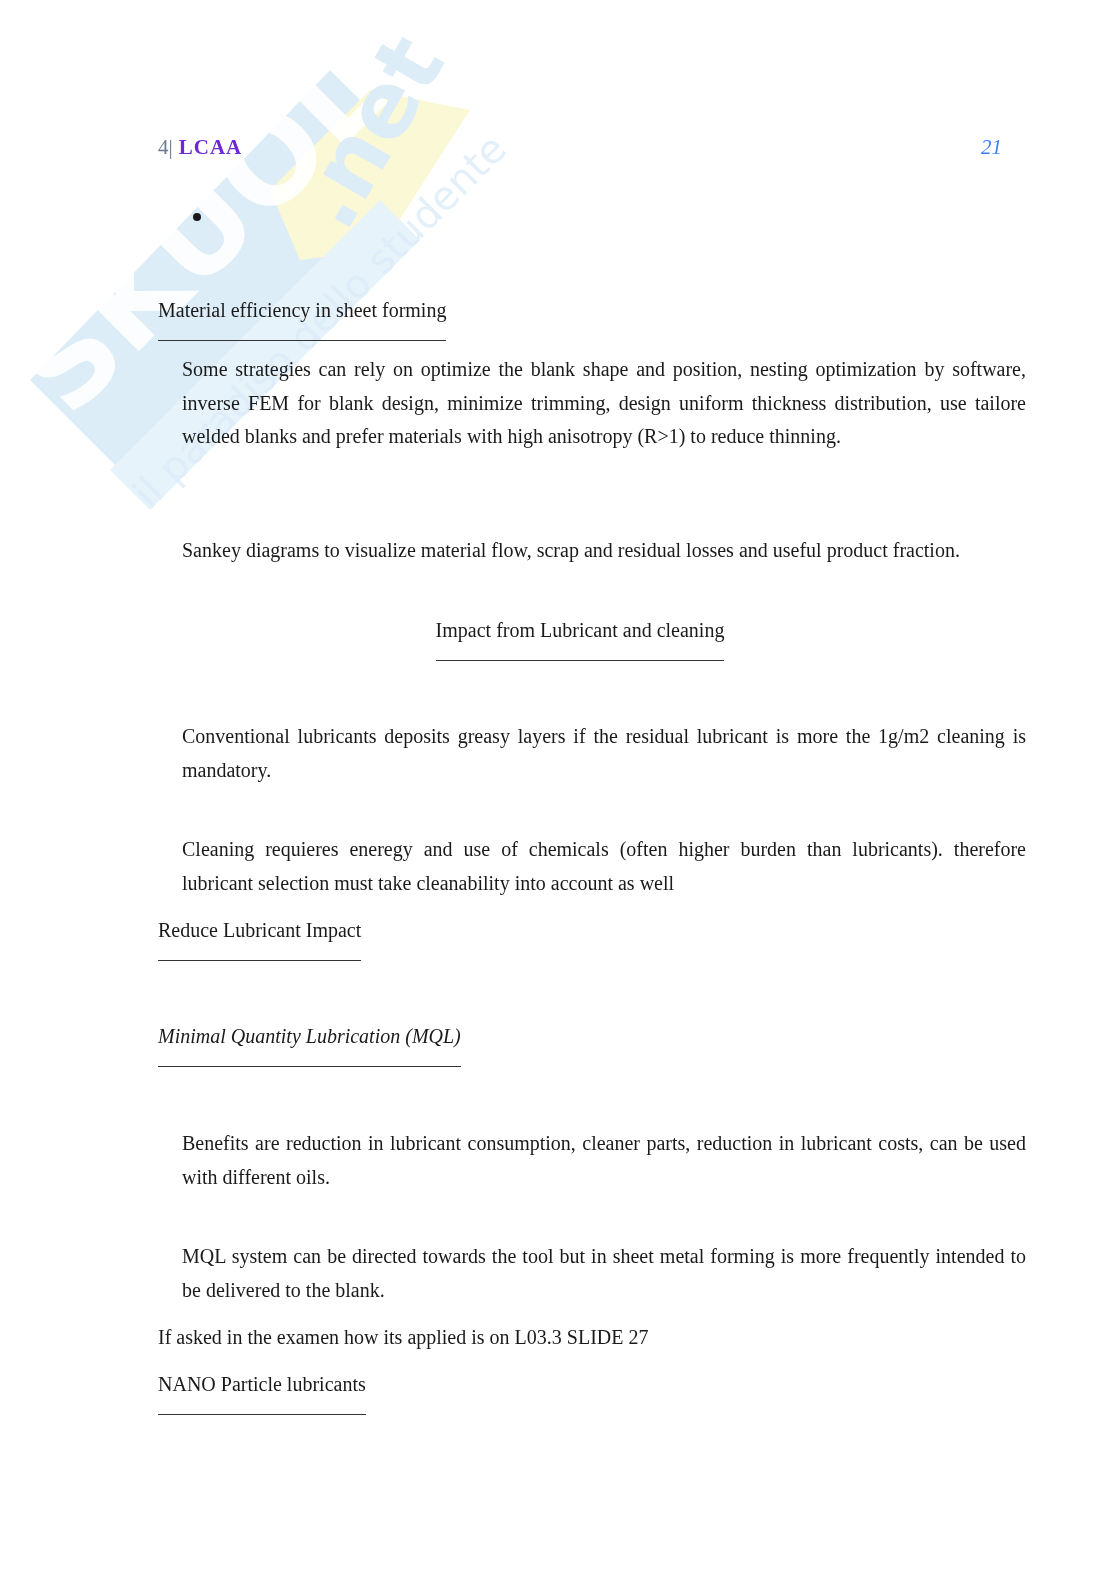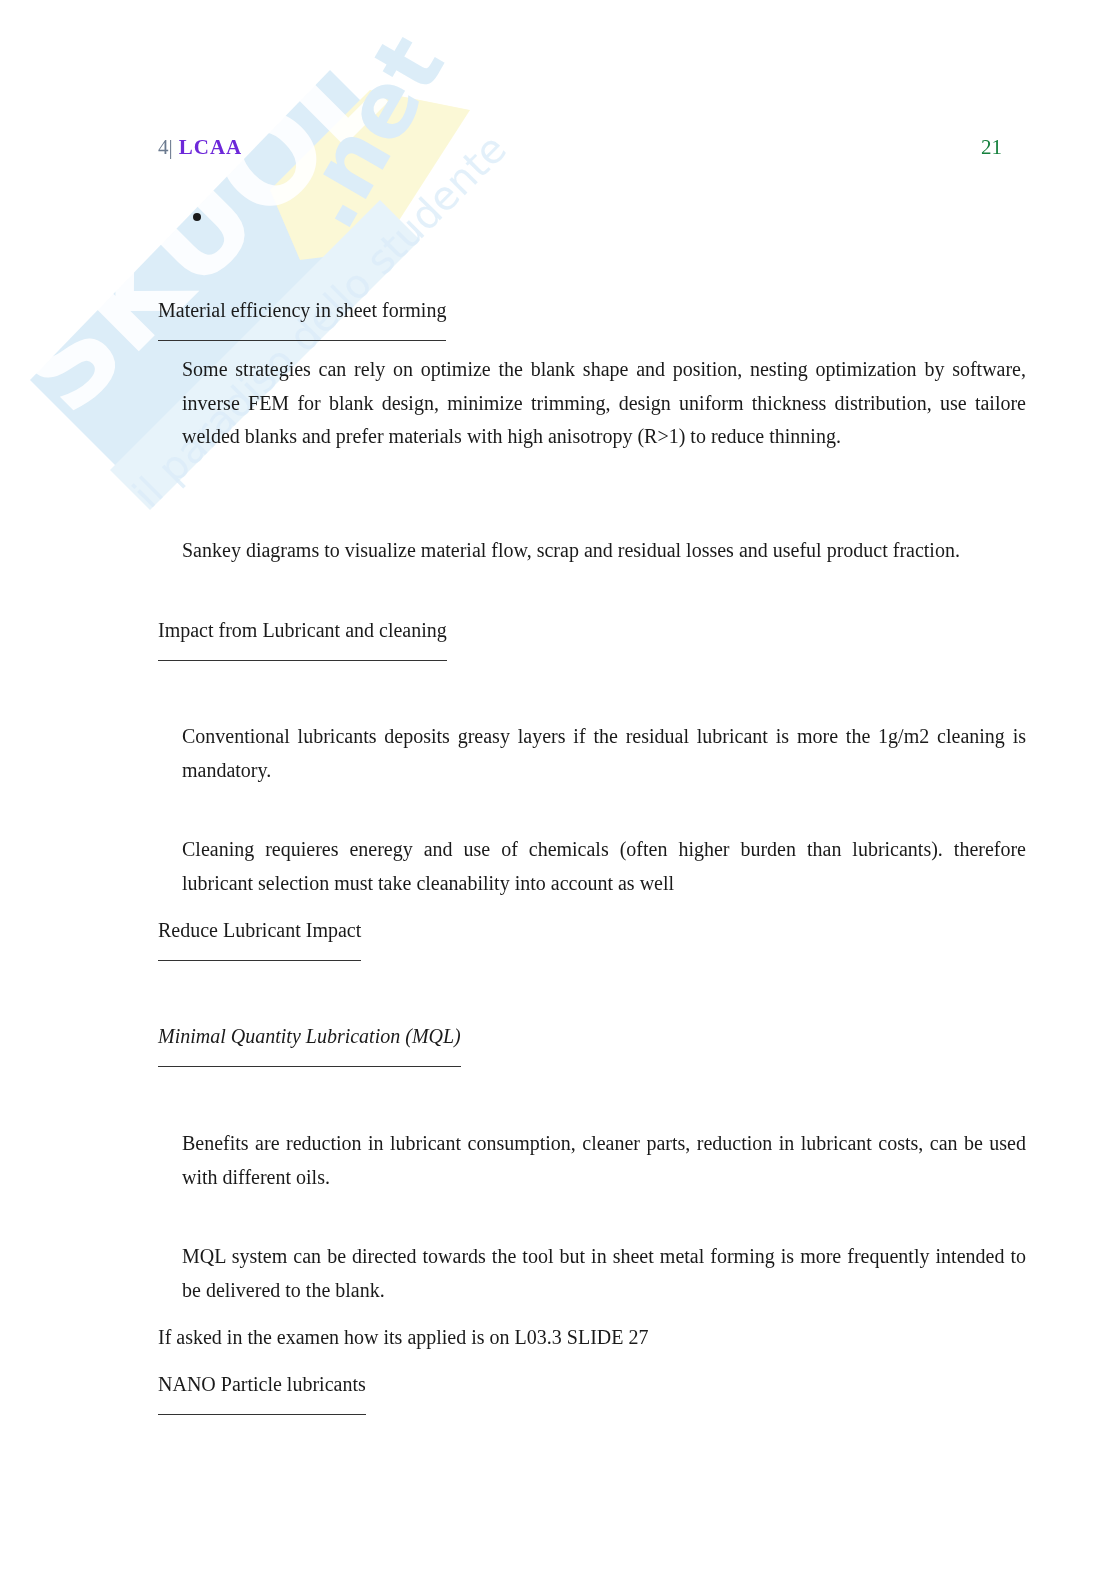--- a/index.html
+++ b/index.html
@@ -57,21 +57,22 @@
     .running-header .chap-title {
       font-weight: bold;
       letter-spacing: 1px;
       color: #6d28d9;
       margin-left: 6px;
     }
     .running-header .page-number {
       position: absolute;
       right: 0;
       top: 0;
-      color: #15803d;
+      color: #3b82f6;
+      font-style: italic;
     }
     .block {
       position: absolute;
       left: 0;
       width: 844px;
       font-family: "Liberation Serif", "DejaVu Serif", serif;
       font-size: 20px;
       line-height: 33.5px;
       color: #1a1a1a;
     }
@@ -143,21 +144,21 @@
         </li>
       </ul>
     </div>
 
     <div class="block" style="top:294px;">
       <span class="section-link">Material efficiency in sheet forming</span>
     </div>
     <div class="block justify" style="top:353px;">Some strategies can rely on optimize the blank shape and position, nesting optimization by software, inverse FEM for blank design, minimize trimming, design uniform thickness distribution, use tailore welded blanks and prefer materials with high anisotropy (R&gt;1) to reduce thinning.</div>
     <div class="block justify" style="top:534px;">Sankey diagrams to visualize material flow, scrap and residual losses and useful product fraction.</div>
 
-    <div class="block" style="top:614px;">
+    <div class="block" style="top:614px;text-align:center;">
       <span class="section-link">Impact from Lubricant and cleaning</span>
     </div>
     <div class="block justify" style="top:720px;">Conventional lubricants deposits greasy layers if the residual lubricant is more the 1g/m2 cleaning is mandatory.</div>
     <div class="block justify" style="top:833px;">Cleaning requieres eneregy and use of chemicals (often higher burden than lubricants). therefore lubricant selection must take cleanability into account as well</div>
 
     <div class="block" style="top:914px;">
       <span class="section-link">Reduce Lubricant Impact</span>
     </div>
 
     <div class="block" style="top:1020px;font-style:italic;">

